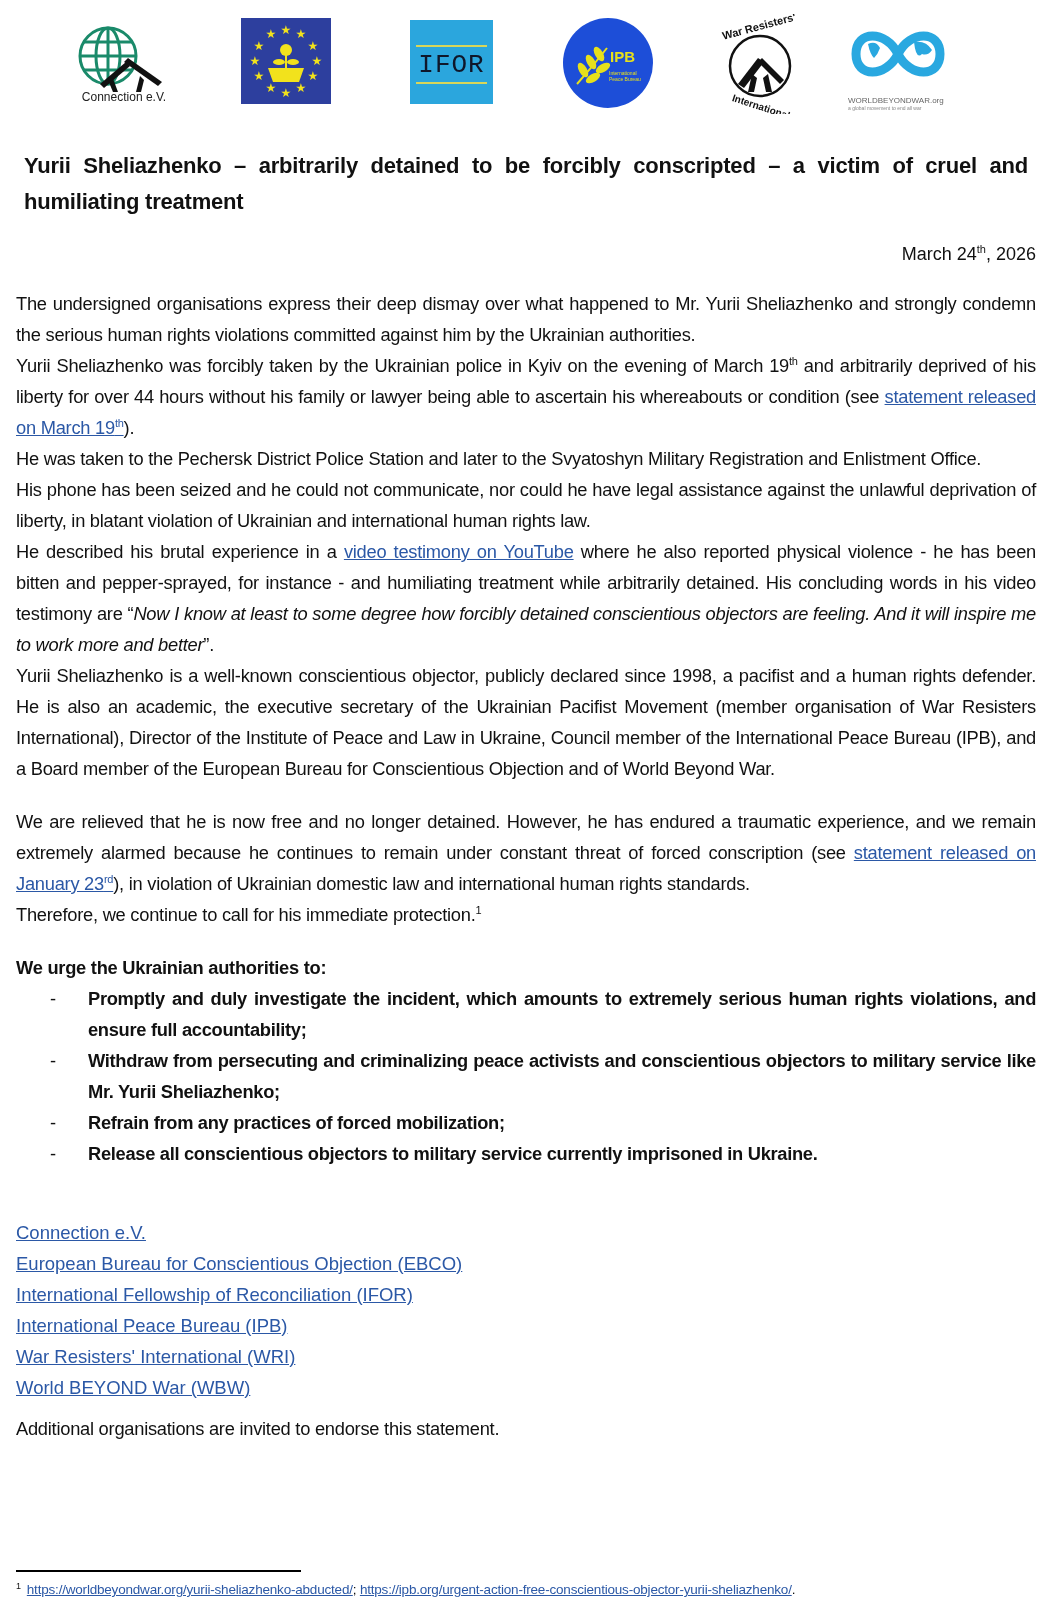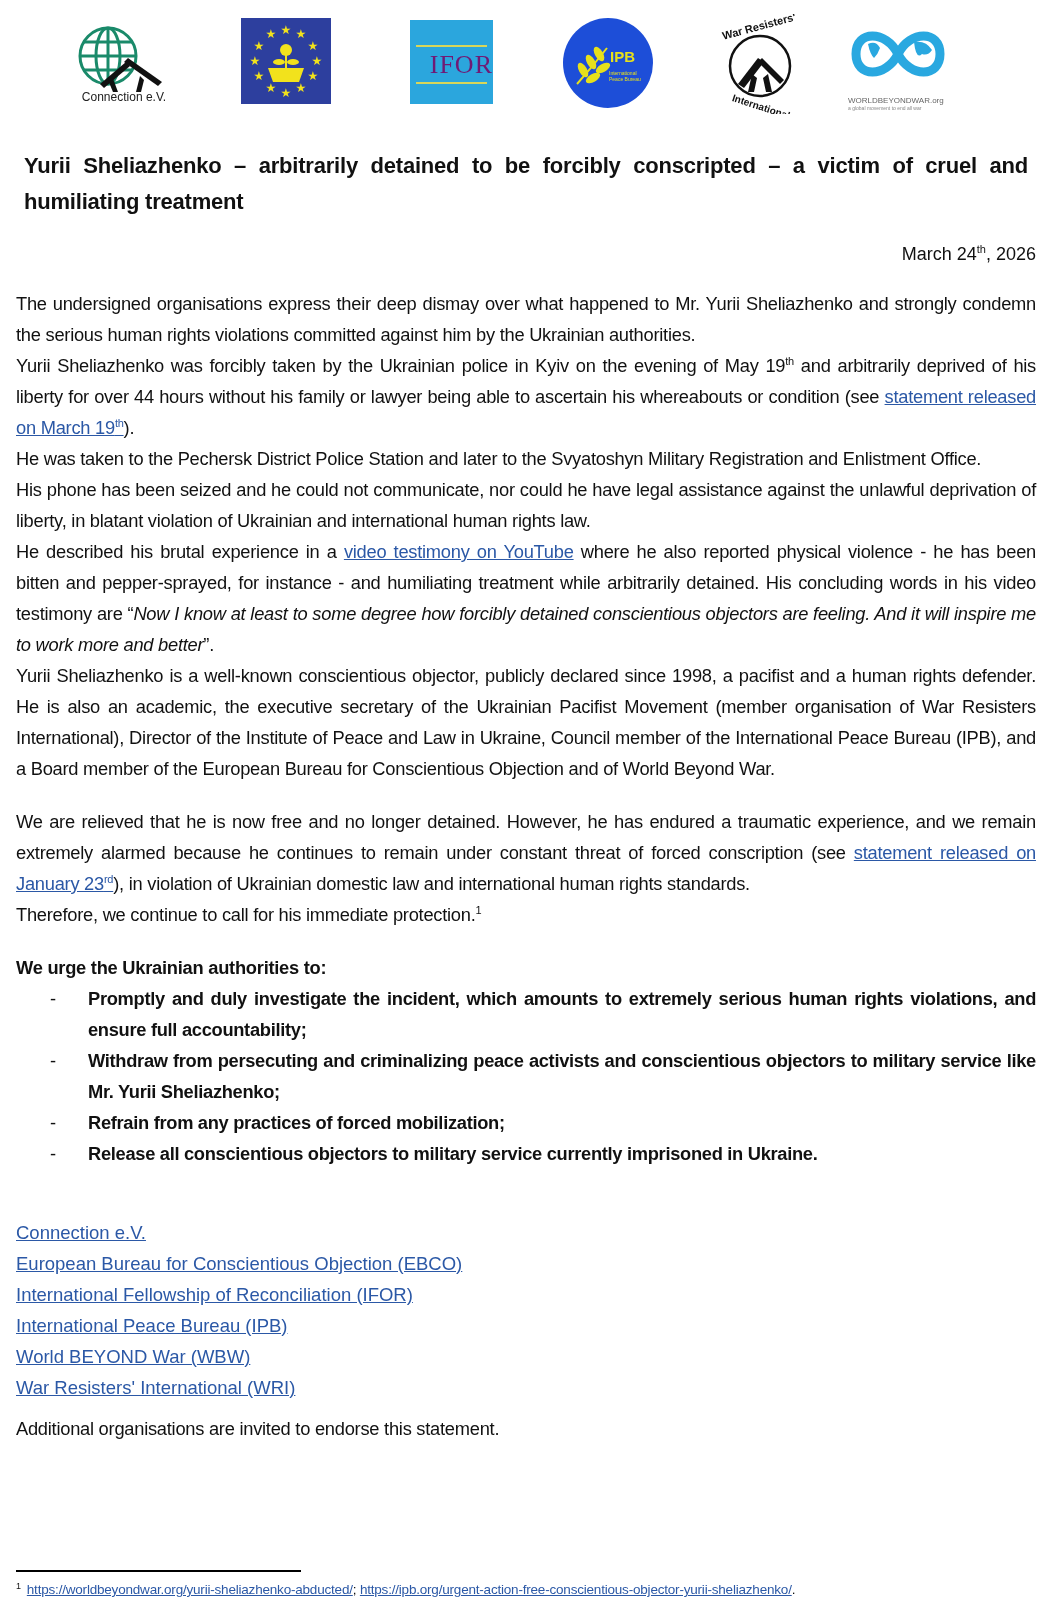--- a/index.html
+++ b/index.html
@@ -69,21 +69,21 @@
         <rect x="44" y="36" width="2" height="14"></rect>
         <ellipse cx="38" cy="44" rx="6" ry="3"></ellipse>
         <ellipse cx="52" cy="44" rx="6" ry="3"></ellipse>
         <path d="M27 50 H63 L58 64 H32 Z"></path>
       </g>
     </svg>
   </div>
 
   <div class="logo" style="left:410px; top:6px; width:83px; height:84px; background:#2ba6dd;">
     <div style="position:absolute; left:6px; right:6px; top:25px; height:2px; background:#d8d65a;"></div>
-    <div style="position:absolute; left:0; right:0; top:30px; text-align:right; color:#701a75; font-size:26px; font-family:Liberation Serif, serif; letter-spacing:1px;">IFOR</div>
+    <div style="position:absolute; left:0; right:0; top:30px; text-align:center; color:#0f172a; font-size:26px; font-family:Liberation Mono, monospace; letter-spacing:1px;">IFOR</div>
     <div style="position:absolute; left:6px; right:6px; top:62px; height:2px; background:#d8d65a;"></div>
   </div>
 
   <div class="logo" style="left:563px; top:4px; width:90px; height:90px; border-radius:50%; background:#1d4ed8;">
     <svg width="90" height="90" viewBox="0 0 90 90" style="position:absolute; left:0; top:0;">
       <g fill="#e7e01b">
         <path d="M14 66 Q30 48 44 30" stroke="#e7e01b" stroke-width="2" fill="none"></path>
         <ellipse cx="20" cy="52" rx="4" ry="8" transform="rotate(-30 20 52)"></ellipse>
         <ellipse cx="28" cy="44" rx="4" ry="8" transform="rotate(-30 28 44)"></ellipse>
         <ellipse cx="36" cy="36" rx="4" ry="8" transform="rotate(-30 36 36)"></ellipse>
@@ -127,21 +127,21 @@
 
   <div class="date">
     <span>March 24</span><sup>th</sup><span>, 2026</span>
   </div>
 
   <div style="height:22px;"></div>
 
   <p>The undersigned organisations express their deep dismay over what happened to Mr. Yurii Sheliazhenko and strongly condemn the serious human rights violations committed against him by the Ukrainian authorities.</p>
 
   <p>
-    <span>Yurii Sheliazhenko was forcibly taken by the Ukrainian police in Kyiv on the evening of May 19</span><sup>th</sup><span> and arbitrarily deprived of his liberty for over 44 hours without his family or lawyer being able to ascertain his whereabouts or condition (see </span><a class="link"><span>statement released on March 19</span><sup>th</sup></a><span>).</span>
+    <span>Yurii Sheliazhenko was forcibly taken by the Ukrainian police in Kyiv on the evening of March 19</span><sup>th</sup><span> and arbitrarily deprived of his liberty for over 44 hours without his family or lawyer being able to ascertain his whereabouts or condition (see </span><a class="link"><span>statement released on March 19</span><sup>th</sup></a><span>).</span>
   </p>
 
   <p style="text-align:left;">He was taken to the Pechersk District Police Station and later to the Svyatoshyn Military Registration and Enlistment Office.</p>
 
   <p>His phone has been seized and he could not communicate, nor could he have legal assistance against the unlawful deprivation of liberty, in blatant violation of Ukrainian and international human rights law.</p>
 
   <p>
     <span>He described his brutal experience in a </span><a class="link">video testimony on YouTube</a><span> where he also reported physical violence - he has been bitten and pepper-sprayed, for instance - and humiliating treatment while arbitrarily detained. His concluding words in his video testimony are “</span><i>Now I know at least to some degree how forcibly detained conscientious objectors are feeling. And it will inspire me to work more and better</i><span>”.</span>
   </p>
 
@@ -166,22 +166,22 @@
     <li><span class="dash">-</span><span>Withdraw from persecuting and criminalizing peace activists and conscientious objectors to military service like Mr. Yurii Sheliazhenko;</span></li>
     <li><span class="dash">-</span><span>Refrain from any practices of forced mobilization;</span></li>
     <li><span class="dash">-</span><span>Release all conscientious objectors to military service currently imprisoned in Ukraine.</span></li>
   </ul>
 
   <div class="orgs">
     <div><a class="link">Connection e.V.</a></div>
     <div><a class="link">European Bureau for Conscientious Objection (EBCO)</a></div>
     <div><a class="link">International Fellowship of Reconciliation (IFOR)</a></div>
     <div><a class="link">International Peace Bureau (IPB)</a></div>
+    <div><a class="link">War Resisters' International (WRI)</a></div>
     <div><a class="link">World BEYOND War (WBW)</a></div>
-    <div><a class="link">War Resisters' International (WRI)</a></div>
   </div>
 
   <p style="margin-top:10px;">Additional organisations are invited to endorse this statement.</p>
 </div>
 
 <div class="footer-rule"></div>
 <div class="footnote">
   <sup>1</sup><a class="link">https://worldbeyondwar.org/yurii-sheliazhenko-abducted/</a><span>; </span><a class="link">https://ipb.org/urgent-action-free-conscientious-objector-yurii-sheliazhenko/</a><span>.</span>
 </div>
 

